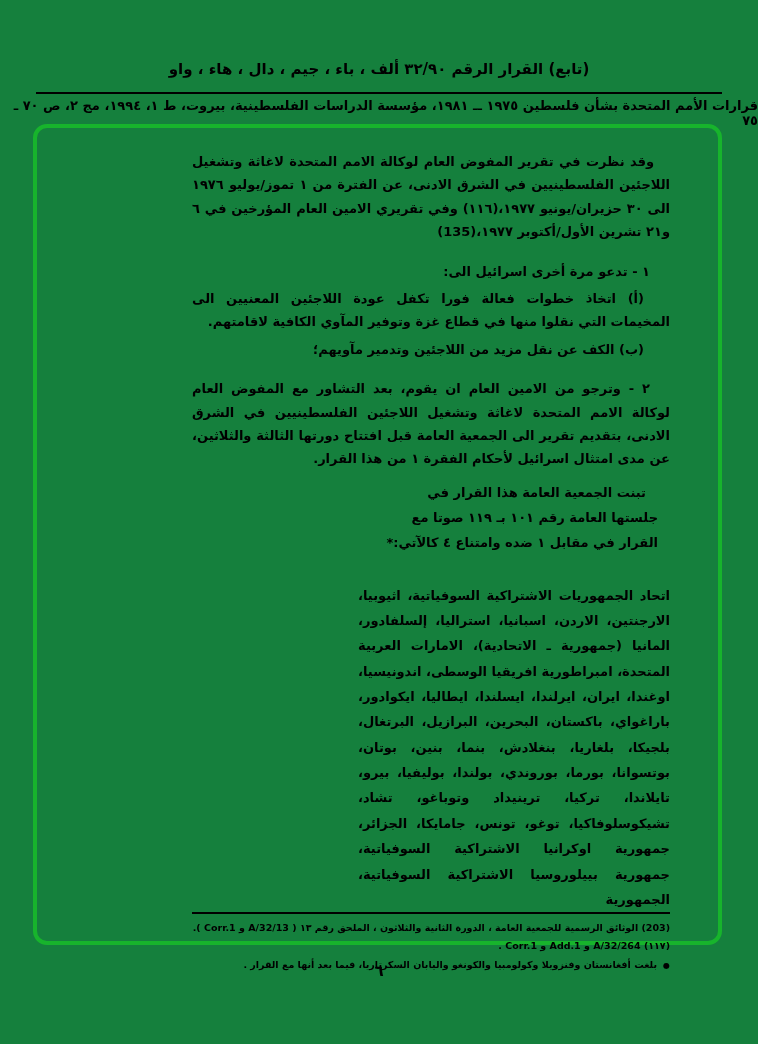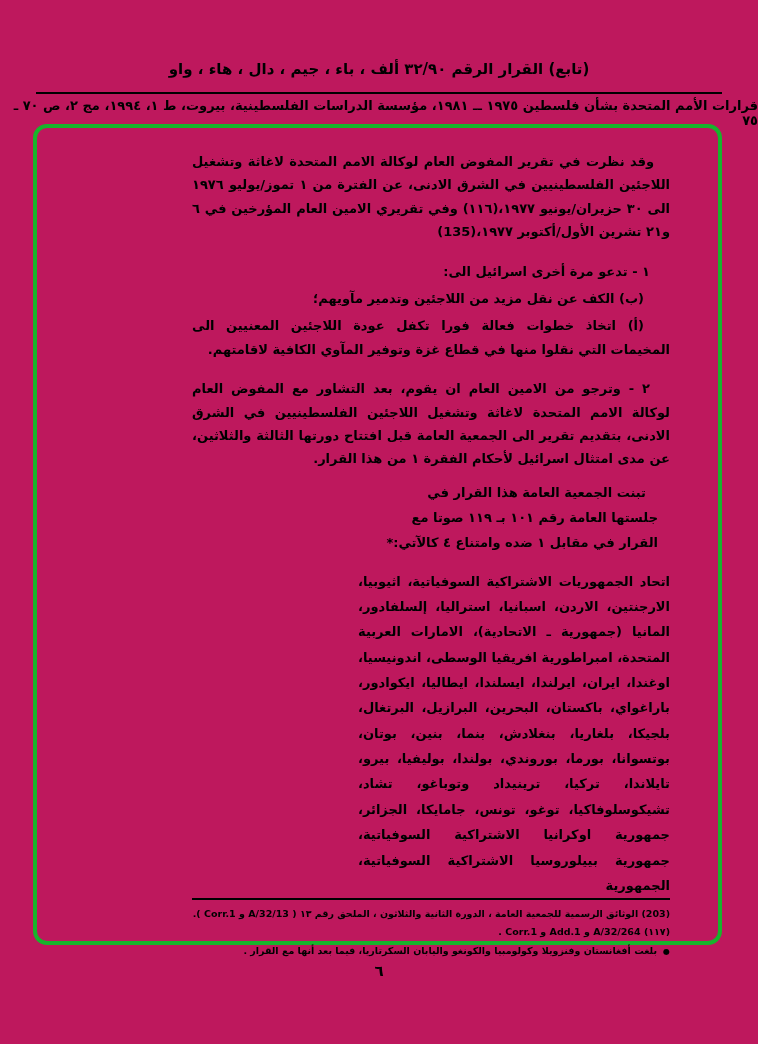--- a/index.html
+++ b/index.html
@@ -1,21 +1,21 @@
 <!DOCTYPE html>
 <html lang="ar"><head>
 <meta charset="utf-8">
 <style>
   * { box-sizing: border-box; margin: 0; padding: 0; }
   html, body { background: #ffffff; }
   .page {
     position: relative;
     width: 758px;
     height: 1044px;
-    background: #be185d;
+    background: #15803d;
     font-family: "DejaVu Sans", sans-serif;
     color: #000;
     overflow: hidden;
   }
   .header-title {
     position: absolute;
     top: 60px; left: 0; width: 100%;
     direction: rtl;
     text-align: center;
     font-size: 15px;
@@ -52,21 +52,21 @@
     font-size: 13px;
     font-weight: bold;
     line-height: 1.8;
   }
   .para { text-align: justify; margin-bottom: 4px; }
   .indent    { text-indent: 16px; }
   .indent-sm { text-indent: 20px; margin-top: 12px; }
   .indent-lg { text-indent: 26px; }
   .adoption {
     width: 272px;
-    margin: 5px 12px 5px auto;
+    margin: 5px 12px 19px auto;
     text-align: right;
     text-indent: 12px;
     line-height: 1.95;
   }
   .vote-row { display: flex; gap: 10px; margin-top: 8px; }
   .vote-label { white-space: nowrap; }
   .vote-countries {
     width: 312px;
     text-align: justify;
     line-height: 1.95;
@@ -100,23 +100,23 @@
   <div class="header-source">قرارات الأمم المتحدة بشأن فلسطين ١٩٧٥ ــ ١٩٨١، مؤسسة الدراسات الفلسطينية، بيروت، ط ١، ١٩٩٤، مج ٢، ص ٧٠ ـ ٧٥</div>
 
   <div class="green-frame" style="border-color: rgb(23, 180, 44);"></div>
 
   <div class="text-col">
 
     <p class="para indent">وقد نظرت في تقرير المفوض العام لوكالة الامم المتحدة لاغاثة وتشغيل اللاجئين الفلسطينيين في الشرق الادنى، عن الفترة من ١ تموز/يوليو ١٩٧٦ الى ٣٠ حزيران/يونيو ١٩٧٧،(١١٦) وفي تقريري الامين العام المؤرخين في ٦ و٢١ تشرين الأول/أكتوبر ١٩٧٧،(135)</p>
 
     <p class="para indent-sm">١ - تدعو مرة أخرى اسرائيل الى:</p>
 
+    <p class="para indent-lg">(أ) اتخاذ خطوات فعالة فورا تكفل عودة اللاجئين المعنيين الى المخيمات التي نقلوا منها في قطاع غزة وتوفير المآوي الكافية لاقامتهم.</p>
+
     <p class="para indent-lg">(ب) الكف عن نقل مزيد من اللاجئين وتدمير مآويهم؛</p>
-
-    <p class="para indent-lg">(أ) اتخاذ خطوات فعالة فورا تكفل عودة اللاجئين المعنيين الى المخيمات التي نقلوا منها في قطاع غزة وتوفير المآوي الكافية لاقامتهم.</p>
 
     <p class="para indent-sm">٢ - وترجو من الامين العام ان يقوم، بعد التشاور مع المفوض العام لوكالة الامم المتحدة لاغاثة وتشغيل اللاجئين الفلسطينيين في الشرق الادنى، بتقديم تقرير الى الجمعية العامة قبل افتتاح دورتها الثالثة والثلاثين، عن مدى امتثال اسرائيل لأحكام الفقرة ١ من هذا القرار.</p>
 
     <div class="adoption">تبنت الجمعية العامة هذا القرار في جلستها العامة رقم ١٠١ بـ ١١٩ صوتا مع القرار في مقابل ١ ضده وامتناع ٤ كالآتي:*</div>
 
     <div class="vote-row">
       <span class="vote-countries">اتحاد الجمهوريات الاشتراكية السوفياتية، اثيوبيا، الارجنتين، الاردن، اسبانيا، استراليا، إلسلفادور، المانيا (جمهورية ـ الاتحادية)، الامارات العربية المتحدة، امبراطورية افريقيا الوسطى، اندونيسيا، اوغندا، ايران، ايرلندا، ايسلندا، ايطاليا، ايكوادور، باراغواي، باكستان، البحرين، البرازيل، البرتغال، بلجيكا، بلغاريا، بنغلادش، بنما، بنين، بوتان، بوتسوانا، بورما، بوروندي، بولندا، بوليفيا، بيرو، تايلاندا، تركيا، ترينيداد وتوباغو، تشاد، تشيكوسلوفاكيا، توغو، تونس، جامايكا، الجزائر، جمهورية اوكرانيا الاشتراكية السوفياتية، جمهورية بييلوروسيا الاشتراكية السوفياتية، الجمهورية</span>
     </div>
 
     <div class="footnotes">

